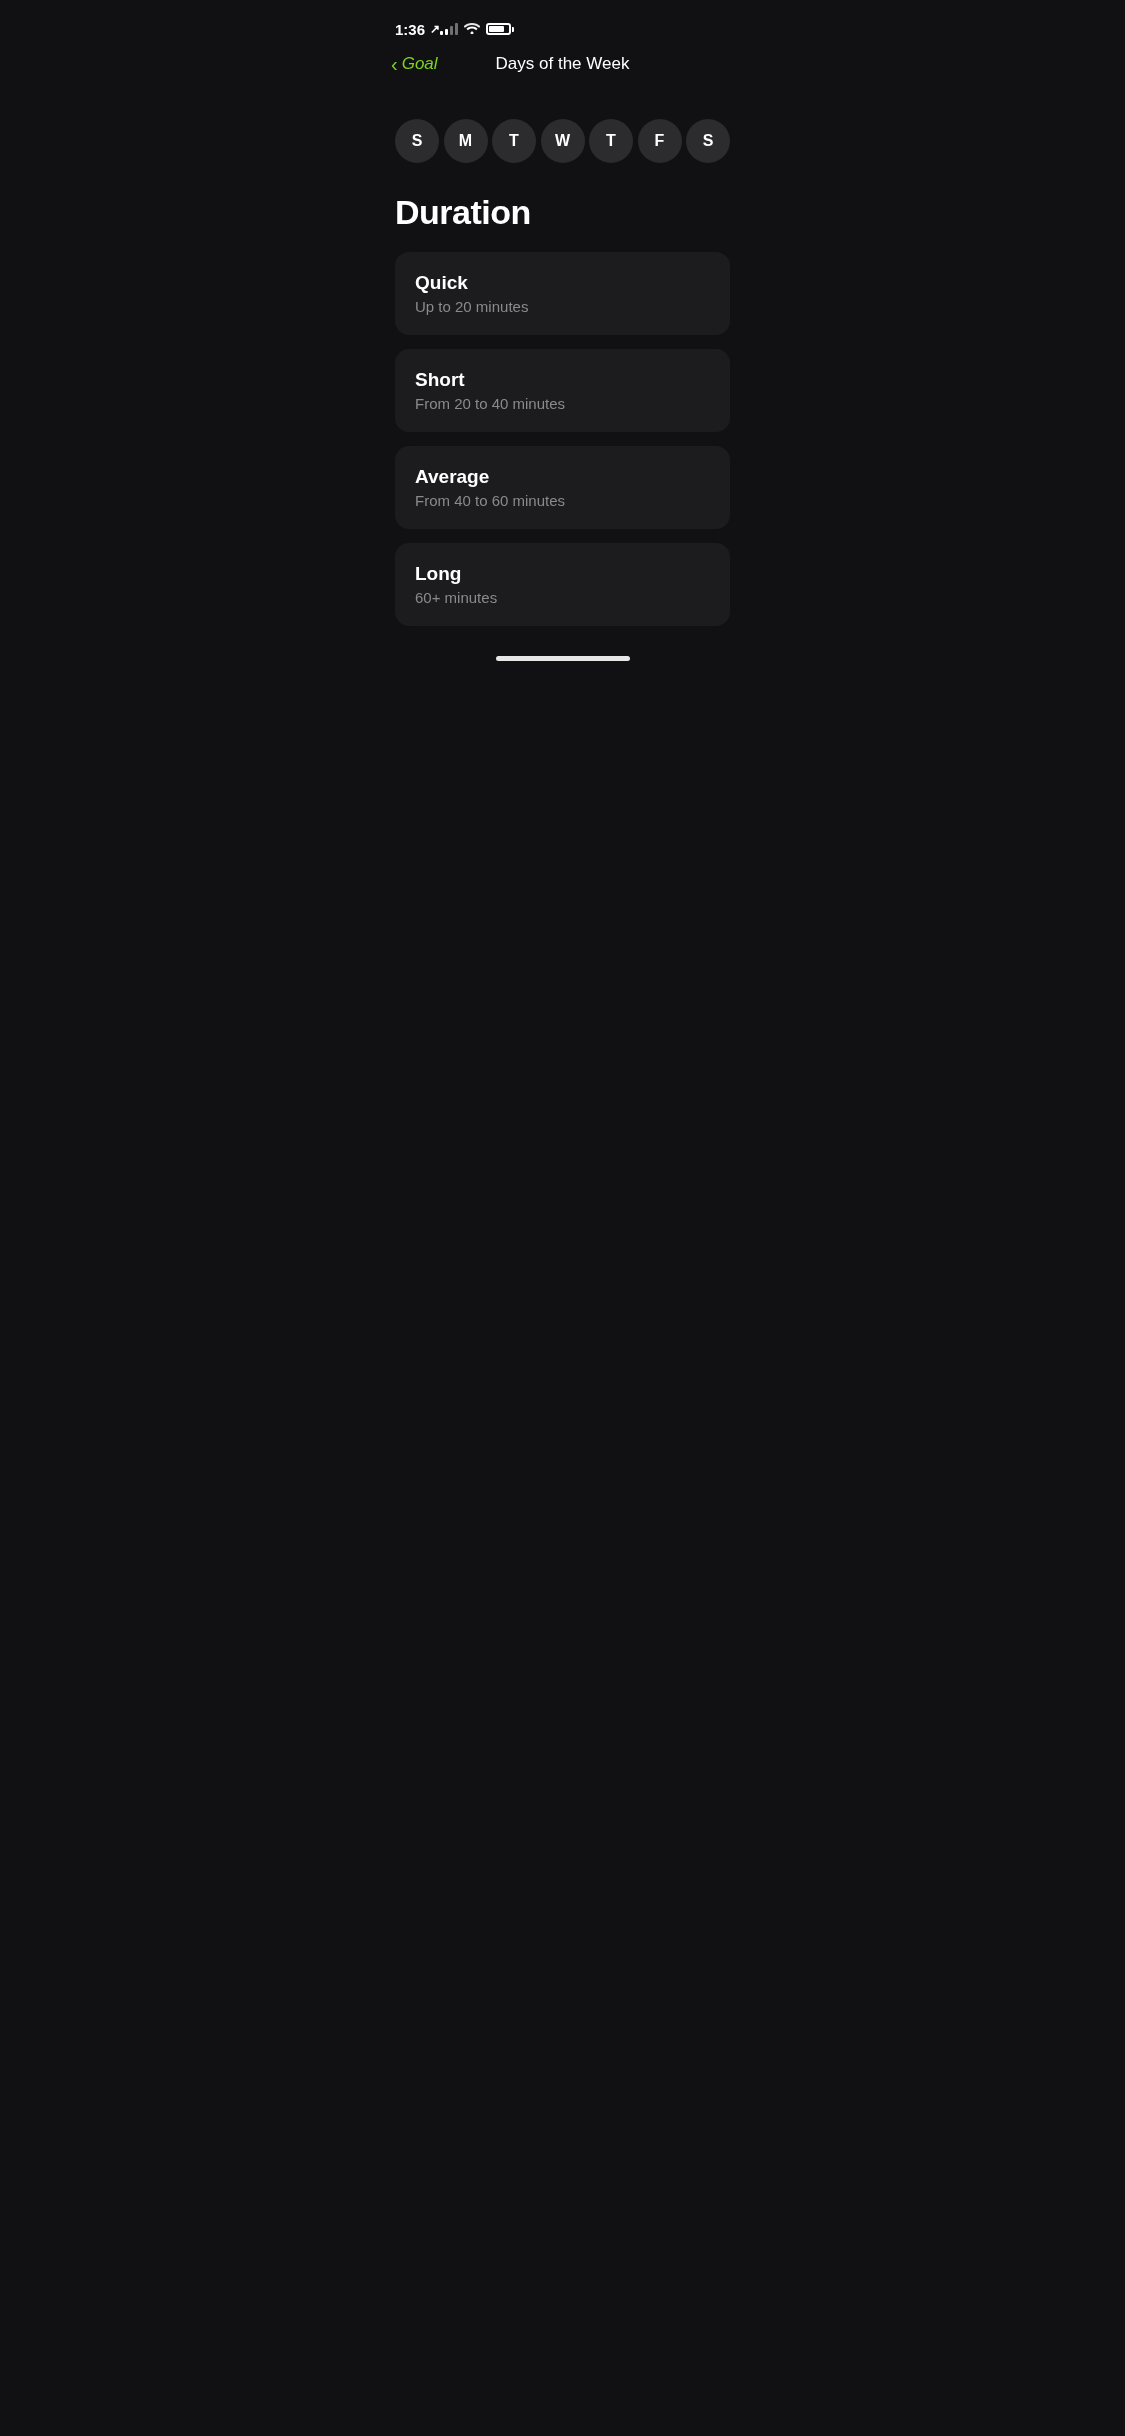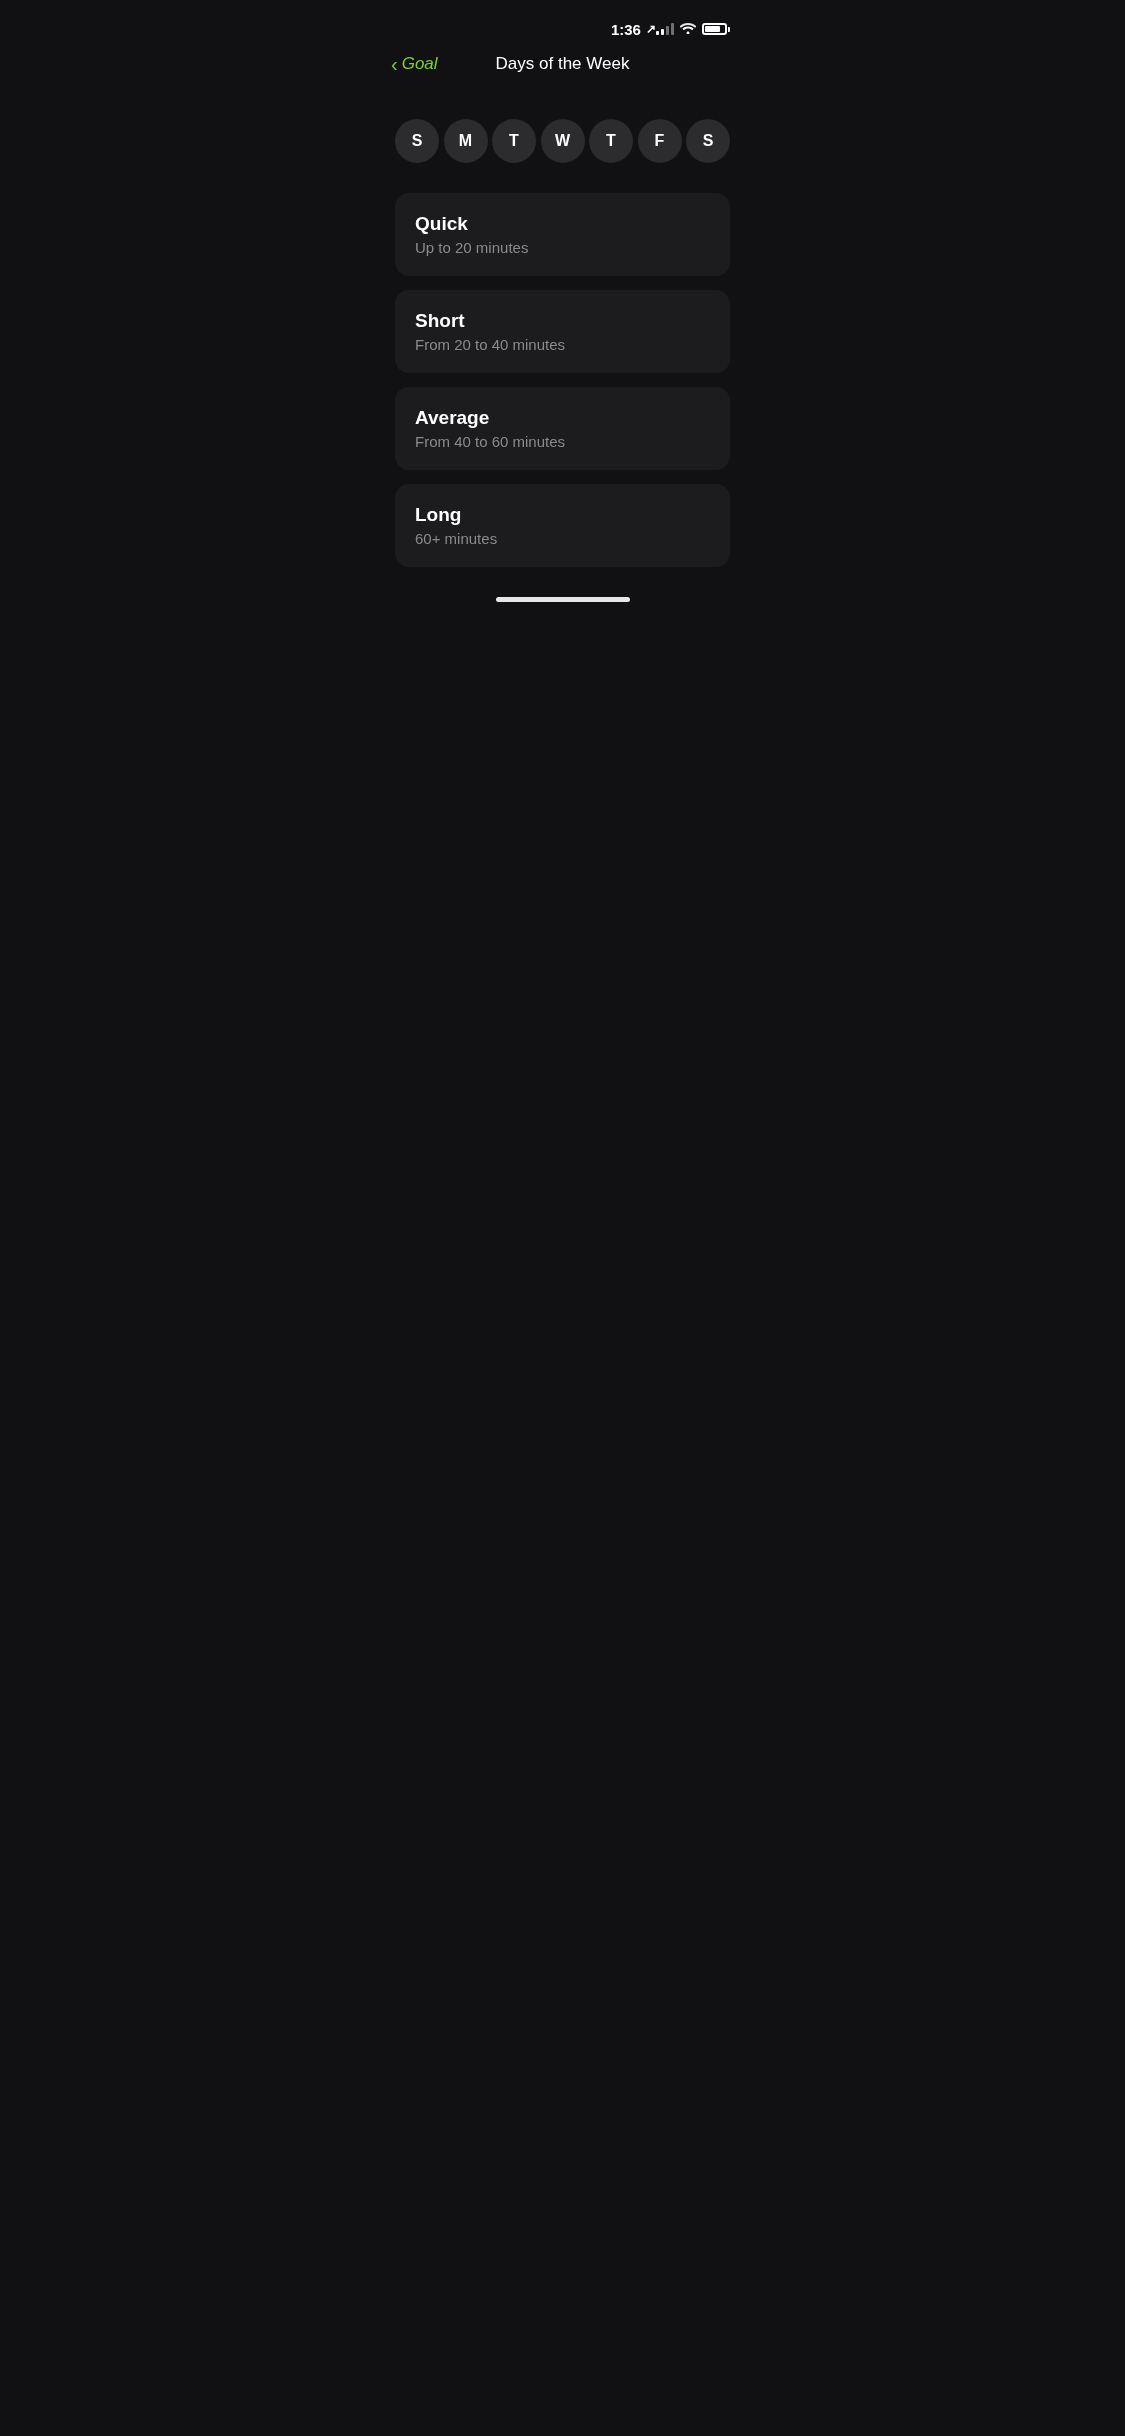--- a/index.html
+++ b/index.html
@@ -14,21 +14,21 @@
       color: #ffffff;
       font-family: -apple-system, BlinkMacSystemFont, 'SF Pro Display', 'Helvetica Neue', Arial, sans-serif;
       width: 375px;
       min-height: 812px;
       margin: 0 auto;
       overflow-x: hidden;
     }
 
     .status-bar {
       display: flex;
-      justify-content: flex-end;
+      justify-content: flex-start;
       align-items: center;
       padding: 14px 20px 0 20px;
       height: 44px;
     }
 
     .status-time {
       font-size: 15px;
       font-weight: 600;
       color: #ffffff;
       display: flex;
@@ -274,20 +274,21 @@
       </div>
       <div class="day-circle">
         <span class="day-label">F</span>
       </div>
       <div class="day-circle">
         <span class="day-label">S</span>
       </div>
     </div>
 
   <div>
+    <h2 class="duration-heading">Duration</h2>
 
     <div id="duration-cards">
         <div class="duration-card">
           <div class="duration-card-title">Quick</div>
           <div class="duration-card-subtitle">Up to 20 minutes</div>
         </div>
         <div class="duration-card">
           <div class="duration-card-title">Short</div>
           <div class="duration-card-subtitle">From 20 to 40 minutes</div>
         </div>

